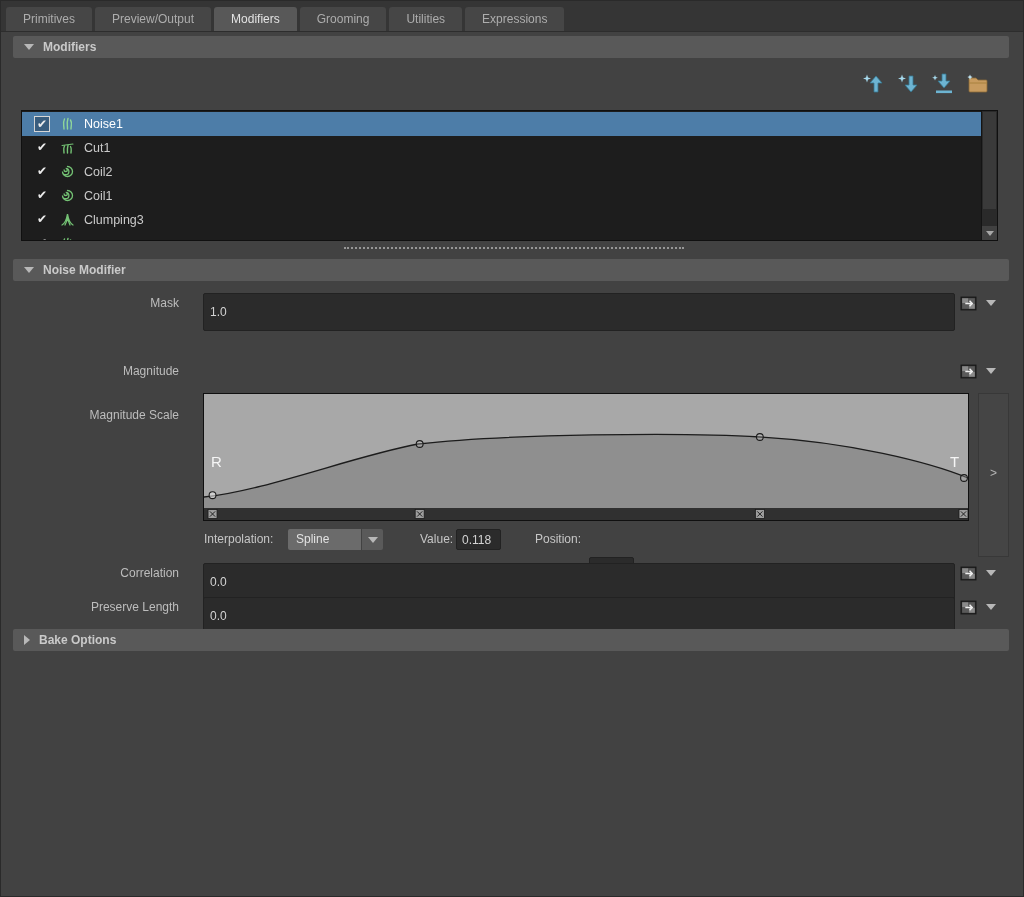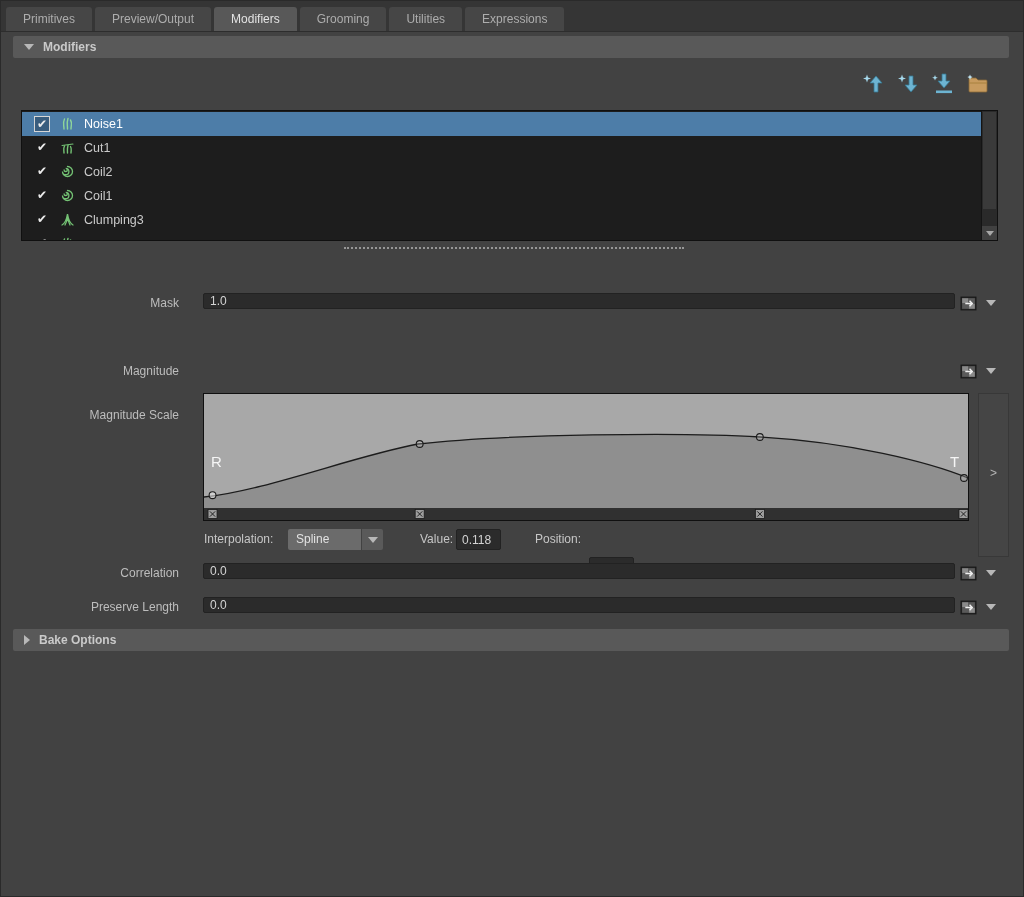--- a/index.html
+++ b/index.html
@@ -44,21 +44,21 @@
     display:flex;align-items:center;justify-content:center;}
   .scroll-tri{width:0;height:0;border-left:4px solid transparent;border-right:4px solid transparent;
     border-top:5px solid #a8a8a8;}
   
   .splitter{position:absolute;top:246px;left:343px;width:340px;height:0;
     border-top:2px dotted #979797;cursor:row-resize;}
   
   .frow{position:absolute;left:0;right:0;height:22px;}
   .flabel{position:absolute;left:0;width:178px;text-align:right;color:#bdbdbd;}
   .frow .flabel{top:3px;}
-  .ftext{position:absolute;left:202px;top:0;width:752px;height:16px;background:#2b2b2b;
+  .ftext{position:absolute;left:202px;top:0;width:752px;height:38px;background:#2b2b2b;
     border:1px solid #222222;border-radius:2px;color:#d4d4d4;
     font-family:"Liberation Sans","DejaVu Sans",sans-serif;font-size:12px;
     padding:0 6px;box-sizing:border-box;outline:none;}
   .map-btn{position:absolute;left:959px;top:2px;width:17px;height:17px;cursor:pointer;}
   .dd-btn{position:absolute;left:985px;top:7px;cursor:pointer;}
   
   .ramp{position:absolute;left:202px;top:392px;width:766px;height:128px;
     border:1px solid #101010;box-sizing:border-box;background:#a8a8a8;cursor:crosshair;}
   .rstrip{position:absolute;left:977px;top:392px;width:31px;height:164px;background:#454545;
     border:1px solid #383838;box-sizing:border-box;cursor:pointer;}
@@ -182,20 +182,24 @@
     <div class="scroll">
       <div class="scroll-thumb"></div>
       <div class="scroll-btn">
         <span class="scroll-tri"></span>
       </div>
     </div>
   </div>
 
   <div class="splitter"></div>
 
+  <div class="hdr" style="top:258px">
+    <span class="tri-down"></span>
+    <span>Noise Modifier</span>
+  </div>
 
   <div class="frow" style="top:292px">
     <div class="flabel">Mask</div>
     <input class="ftext" value="1.0" style="">
     <span class="map-btn">
       <svg viewBox="0 0 16 16" width="17" height="17">
         <rect x="1" y="2" width="14" height="12" fill="#2f2f2f" stroke="#161616"></rect>
         <rect x="2" y="3" width="6" height="5" fill="#8a8a8a"></rect>
           <rect x="8" y="8" width="6" height="5" fill="#8a8a8a"></rect>
         <rect x="8" y="3" width="6" height="5" fill="#5a5a5a"></rect>

